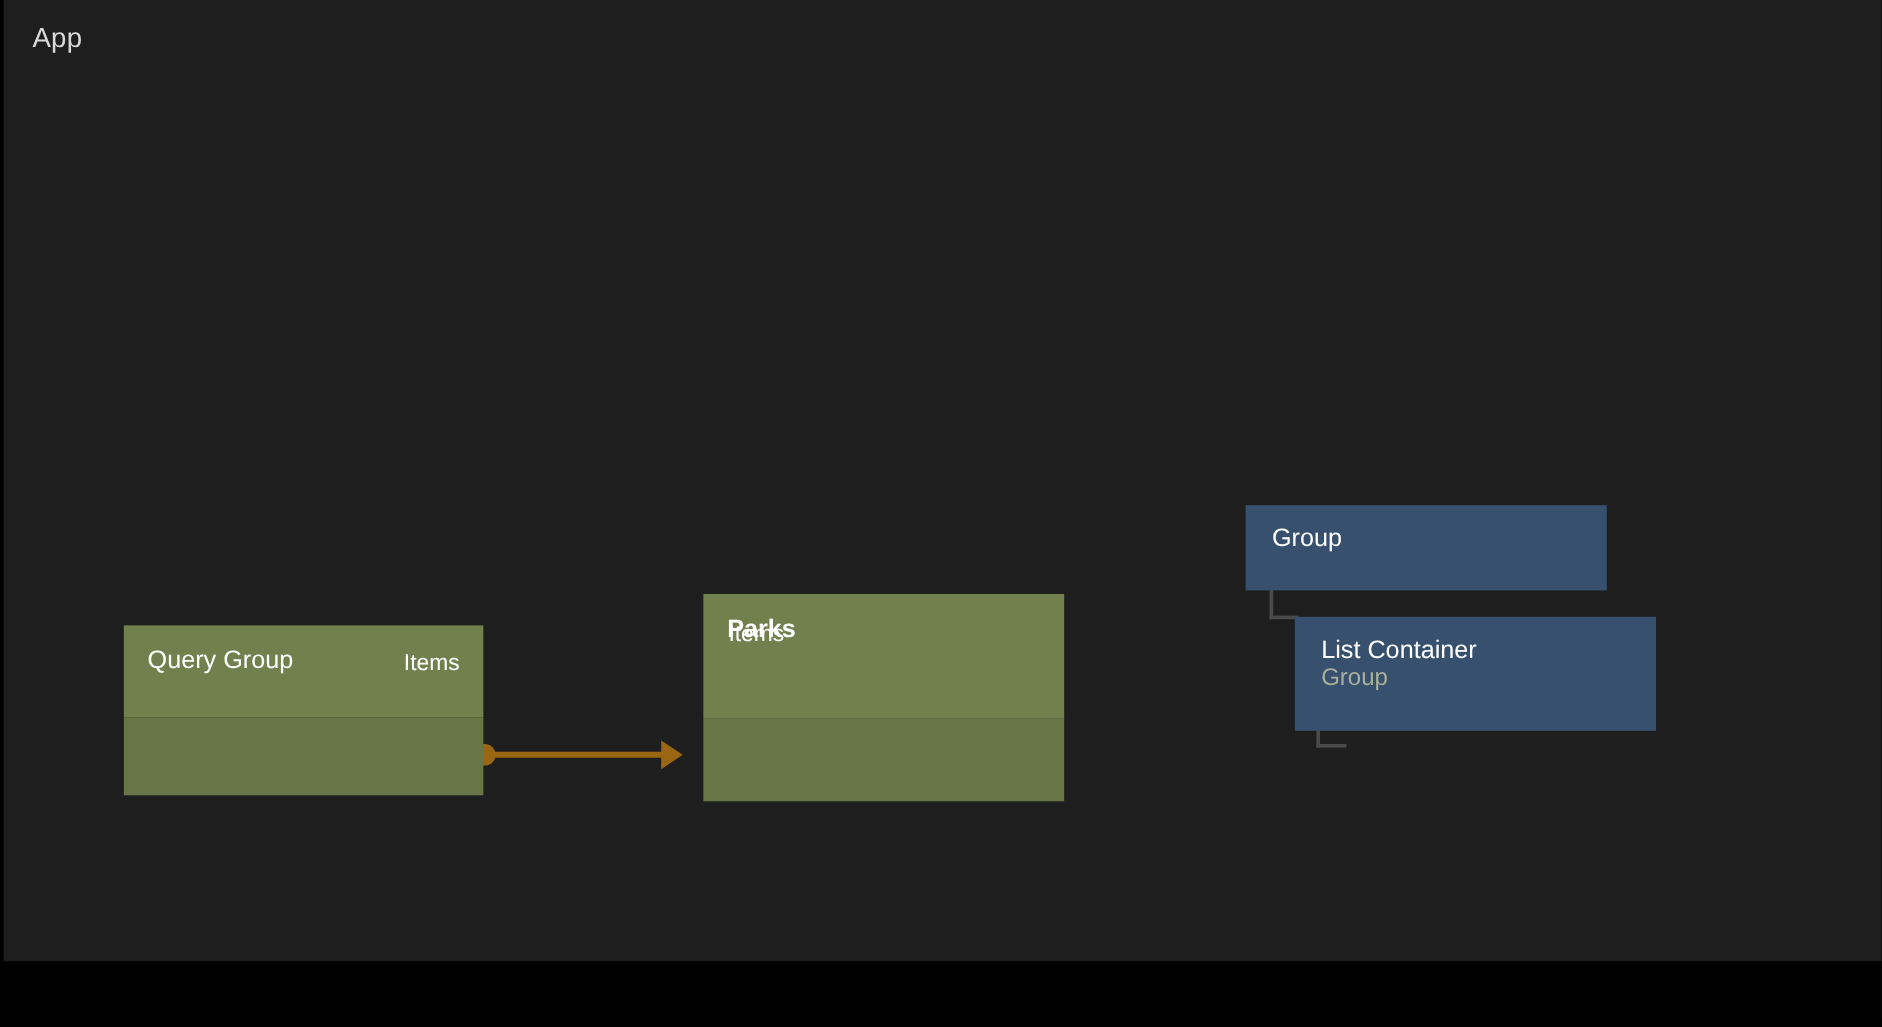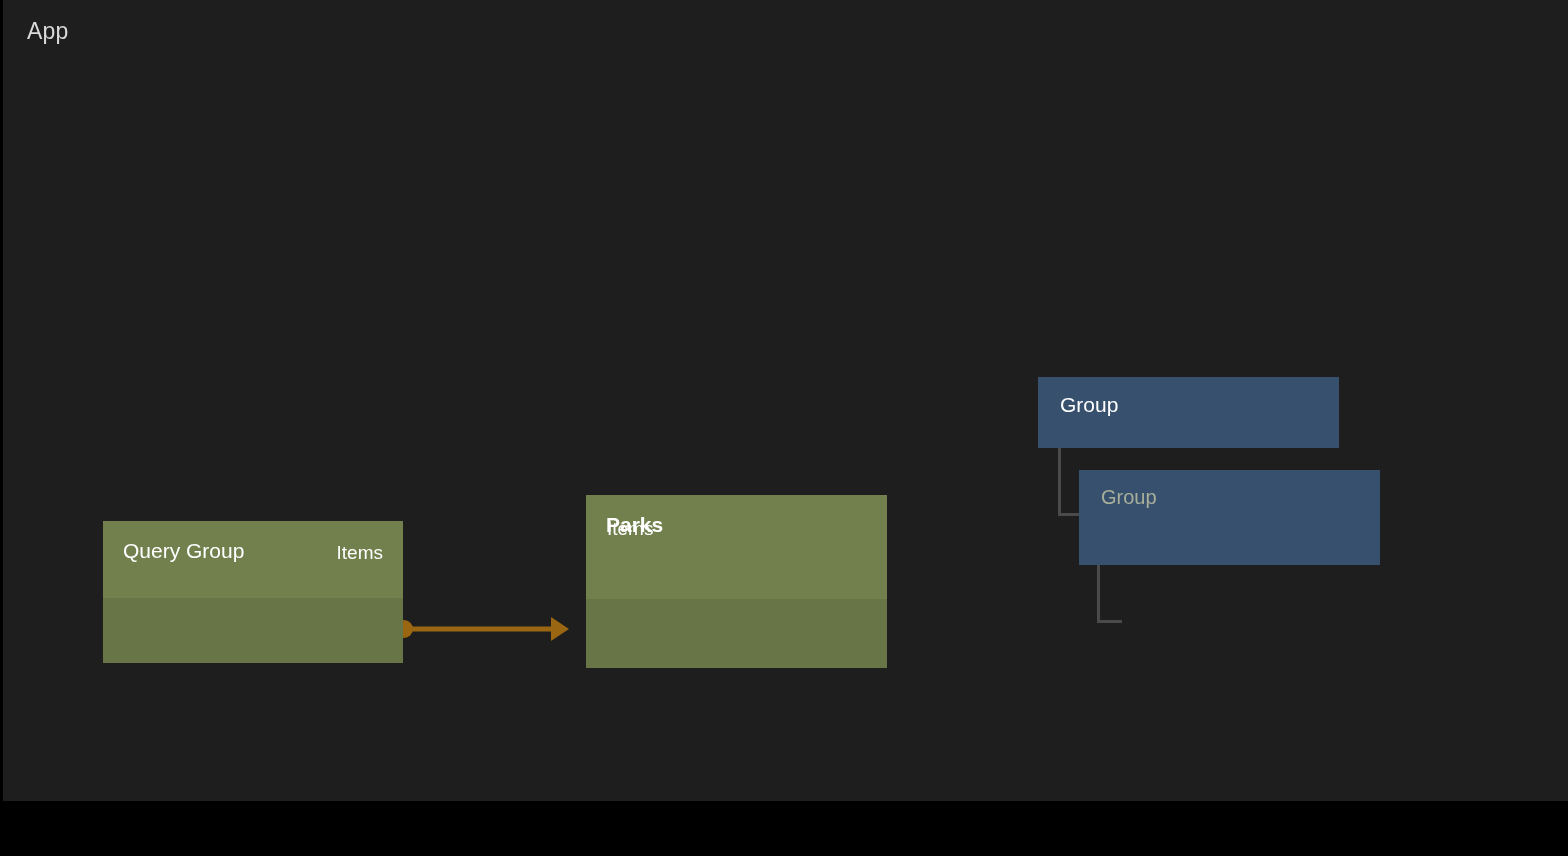--- a/index.html
+++ b/index.html
@@ -74,20 +74,21 @@
     position: absolute;
     font-size: 19px;
     color: #ffffff;
     white-space: nowrap;
   }
 
   
   .node-ui {
     background: #37506e;
     padding: 16px 22px 0 22px;
+    margin-top: 44px;
   }
   .node-ui.selected-node {
     background: #5c7391;
     border: 5px solid #ffffff;
     padding: 11px 17px 0 17px;
   }
 
   
   .elbow {
     position: absolute;
@@ -141,17 +142,18 @@
 
   <div class="elbow" style="left:1055px; top:448px; width:24px; height:68px;"></div>
 
   <div class="elbow" style="left:1094px; top:565px; width:25px; height:58px;"></div>
 
   <div class="node node-ui" style="left:1035px; top:377px; width:301px; height:71px;">
     <div class="node-title">Group</div>
   </div>
 
   <div class="node node-ui" style="left:1076px; top:470px; width:301px; height:95px;">
+    <div class="node-title">List Container</div>
     <div class="node-subtitle">Group</div>
   </div>
 
 
 </div>
 
 </body></html>

